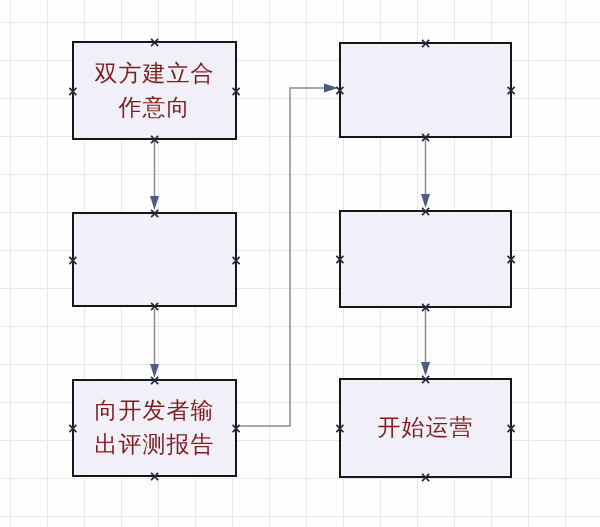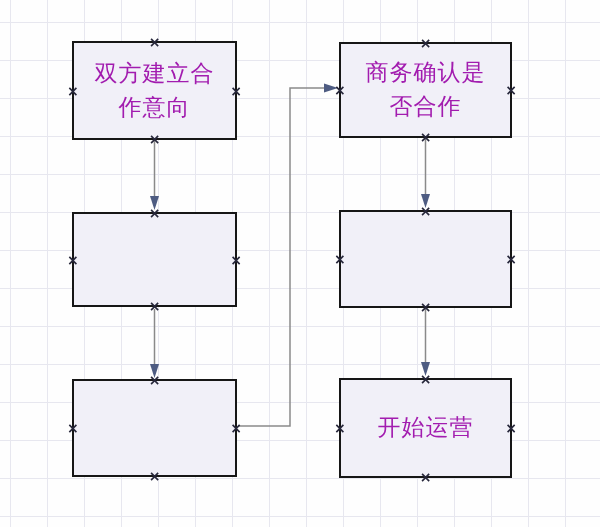--- a/index.html
+++ b/index.html
@@ -25,21 +25,21 @@
     border:2px solid #161616;
     background:#f1f0f8;
     display:flex;align-items:center;justify-content:center;
     text-align:center;
   }
   .node .label{
     display:block;
     font-size:23px;
     line-height:34px;
     letter-spacing:1px;
-    color:#a21caf;
+    color:#7f1d1d;
     word-break:break-all;
   }
   .n1{left:72px;top:41px;width:165px;height:99px;padding:0 20px;}
   .n2{left:72px;top:212px;width:165px;height:95px;padding:0 20px;}
   .n3{left:72px;top:379px;width:165px;height:98px;padding:0 20px;}
   .n4{left:339px;top:42px;width:173px;height:96px;padding:0 20px;}
   .n5{left:339px;top:210px;width:173px;height:98px;padding:0 20px;}
   .n6{left:339px;top:378px;width:173px;height:100px;padding:0 20px;}
   .cp{
     position:absolute;
@@ -102,28 +102,28 @@
     <i class="cp cp-b">×</i>
     <i class="cp cp-l">×</i>
     <i class="cp cp-r">×</i>
   </div>
 
   <div class="node n3">
     <i class="cp cp-t">×</i>
     <i class="cp cp-b">×</i>
     <i class="cp cp-l">×</i>
     <i class="cp cp-r">×</i>
+    <span class="label">向开发者输出评测报告</span>
   </div>
 
   <div class="node n4">
     <i class="cp cp-t">×</i>
     <i class="cp cp-b">×</i>
     <i class="cp cp-l">×</i>
     <i class="cp cp-r">×</i>
-    <span class="label">商务确认是否合作</span>
   </div>
 
   <div class="node n5">
     <i class="cp cp-t">×</i>
     <i class="cp cp-b">×</i>
     <i class="cp cp-l">×</i>
     <i class="cp cp-r">×</i>
   </div>
 
   <div class="node n6">

